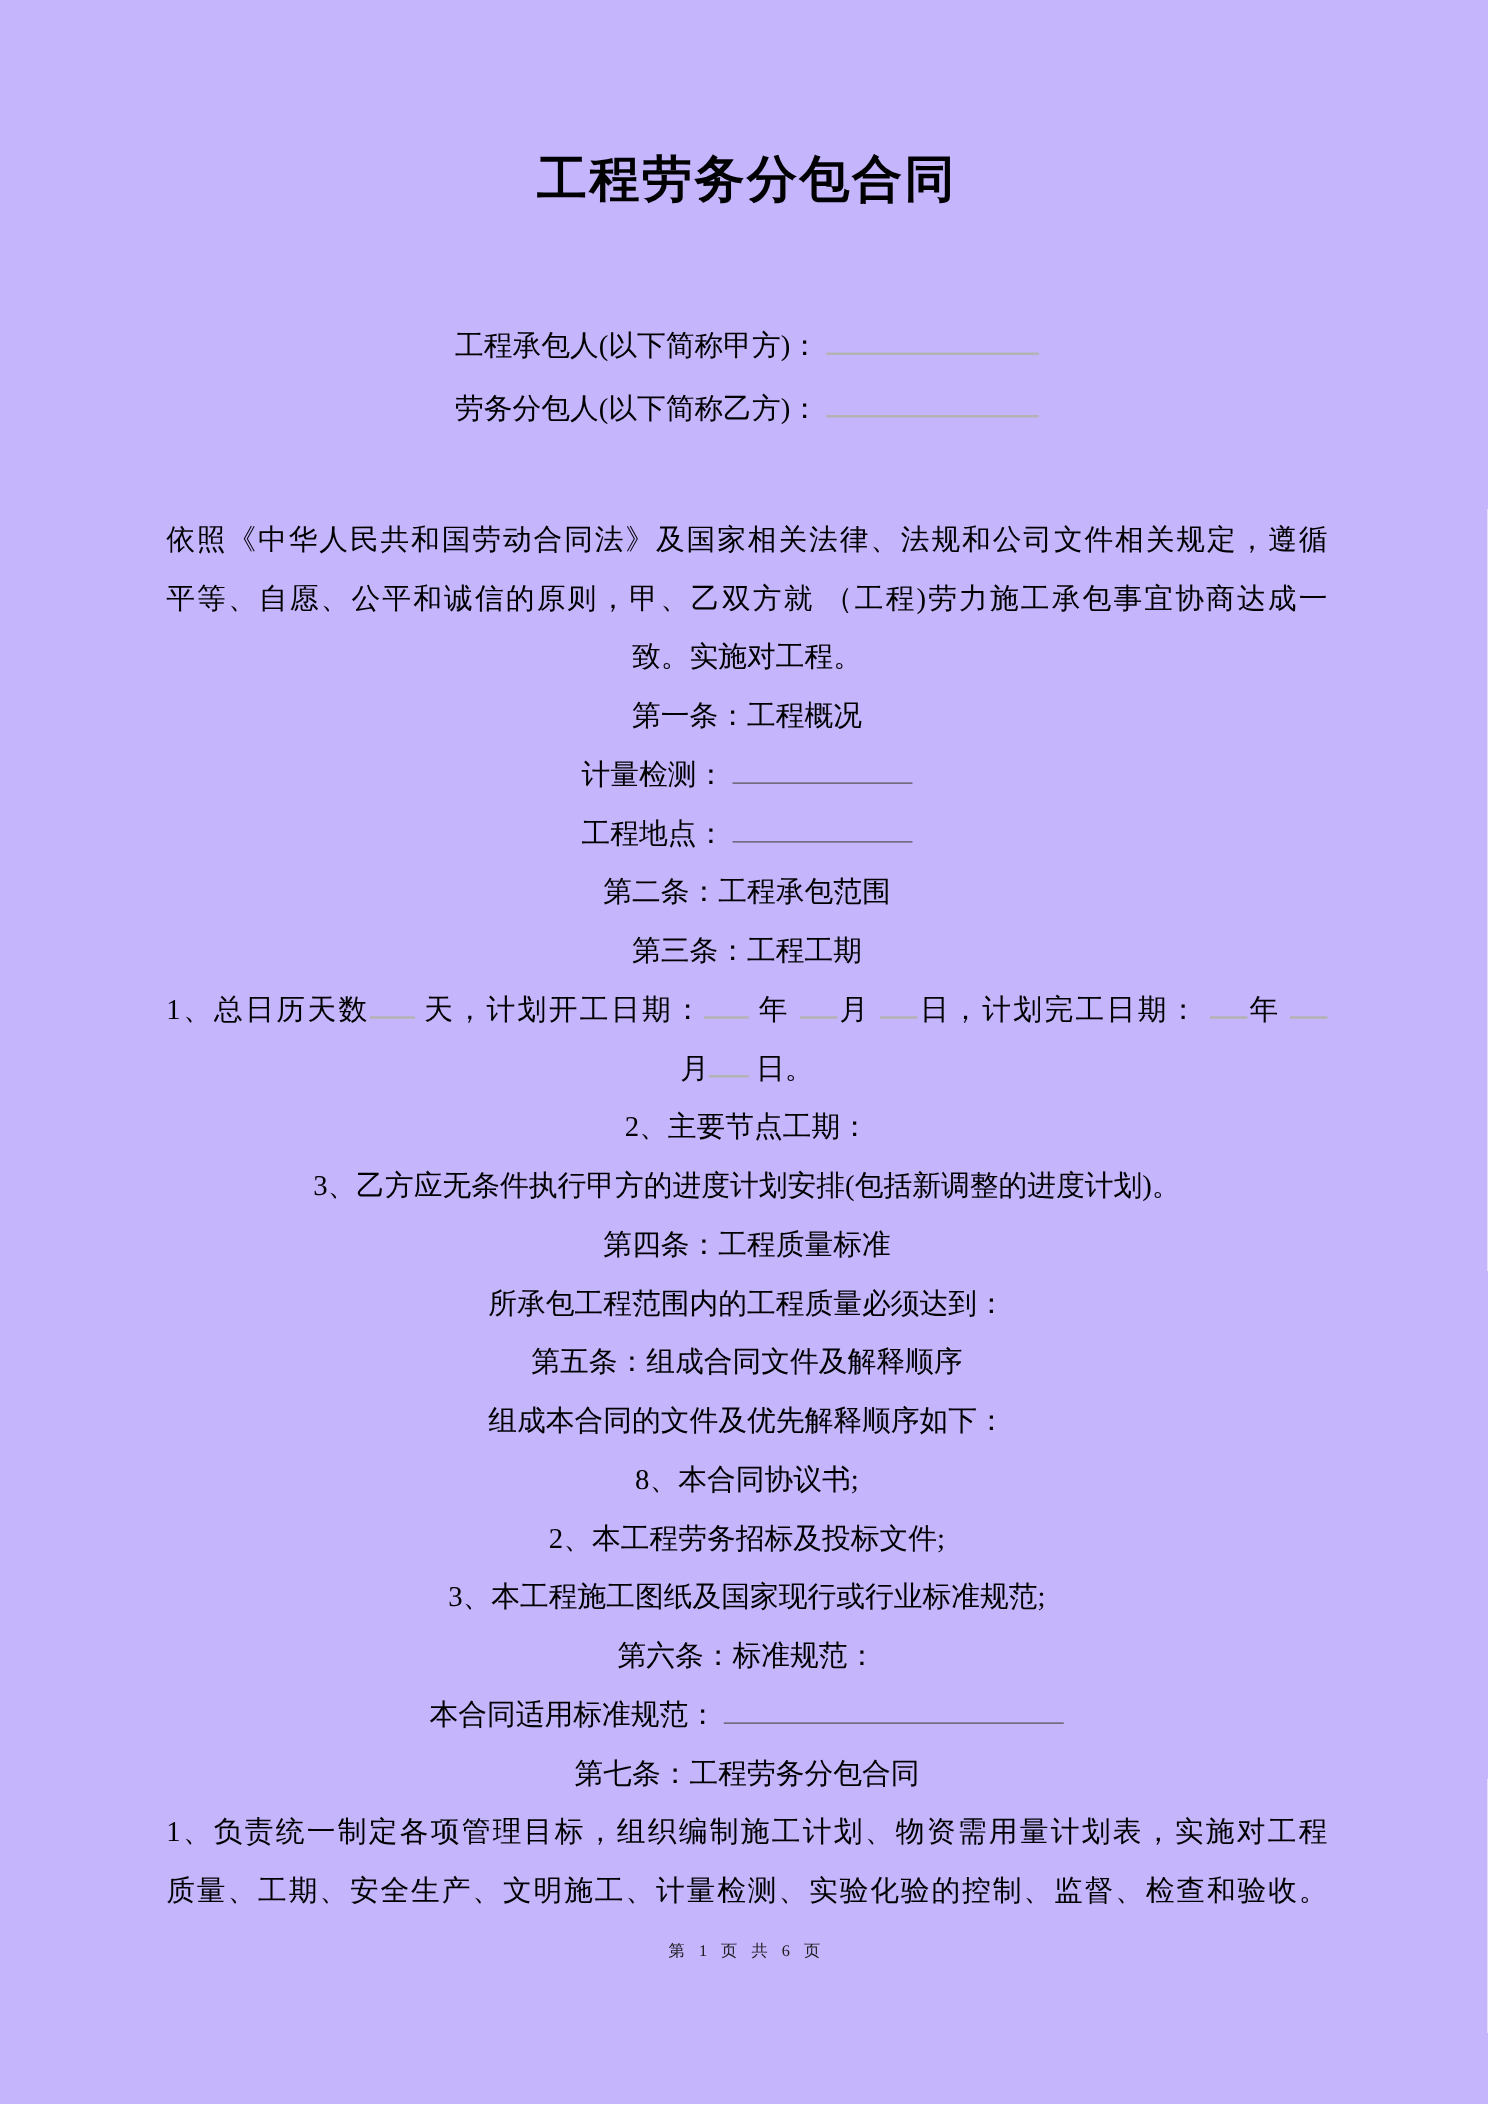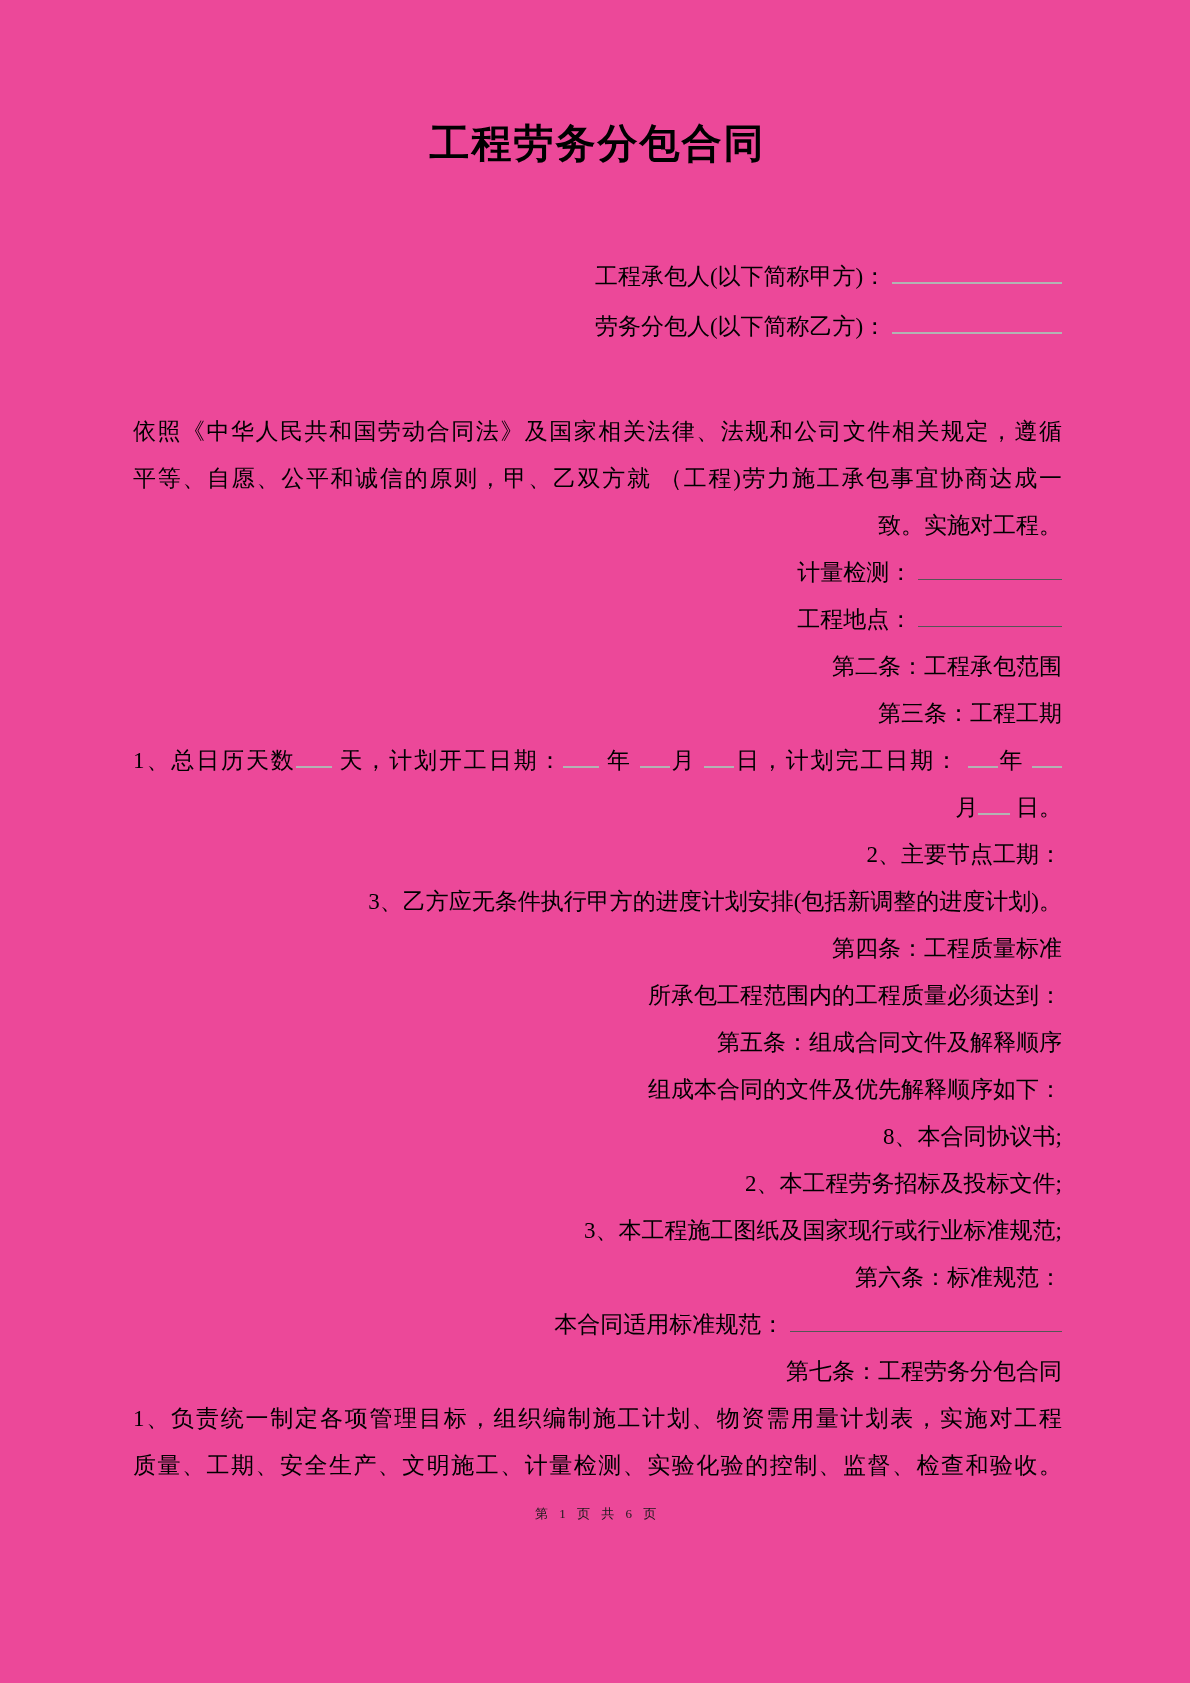--- a/index.html
+++ b/index.html
@@ -5,21 +5,21 @@
   html, body {
     margin: 0;
     padding: 0;
     background: #ffffff;
   }
   .page {
     position: relative;
     width: 1190px;
     min-height: 1683px;
     margin: 0 auto;
-    background: #ec4899;
+    background: #c4b5fd;
     color: #000000;
     font-family: "Liberation Serif", "DejaVu Serif", serif;
     box-sizing: border-box;
     padding: 0 128px 0 133px;
     overflow: hidden;
   }
   .doc-title {
     margin: 0;
     padding-top: 118px;
     margin-bottom: 82px;
@@ -29,21 +29,21 @@
     letter-spacing: 2px;
     line-height: 1.3;
   }
   .doc-body {
     font-size: 23px;
   }
   .line {
     height: 47px;
     line-height: 47px;
     white-space: pre-wrap;
-    text-align: right;
+    text-align: center;
   }
   .party-line {
     height: 50px;
     line-height: 50px;
   }
   .just {
     text-align: justify;
     text-align-last: justify;
     font-family: Liberation Serif, serif;
   }
@@ -73,20 +73,21 @@
 <div class="page">
   <h1 class="doc-title">工程劳务分包合同</h1>
 
   <div class="doc-body">
       <div class="line party-line"><span>工程承包人(以下简称甲方)： </span><span class="blank light" style="width: 170px;"></span></div>
       <div class="line party-line"><span>劳务分包人(以下简称乙方)： </span><span class="blank light" style="width: 170px;"></span></div>
       <div class="spacer"></div>
       <div class="line just"><span>依照《中华人民共和国劳动合同法》及国家相关法律、法规和公司文件相关规定，遵循</span></div>
       <div class="line just"><span>平等、自愿、公平和诚信的原则，甲、乙双方就 （工程)劳力施工承包事宜协商达成一</span></div>
       <div class="line"><span>致。实施对工程。</span></div>
+      <div class="line"><span>第一条：工程概况</span></div>
       <div class="line"><span>计量检测： </span><span class="blank dark" style="width: 144px;"></span></div>
       <div class="line"><span>工程地点： </span><span class="blank dark" style="width: 144px;"></span></div>
       <div class="line"><span>第二条：工程承包范围</span></div>
       <div class="line"><span>第三条：工程工期</span></div>
       <div class="line just"><span>1、总日历天数</span><span class="blank light" style="width: 36px;"></span><span> 天，计划开工日期：</span><span class="blank light" style="width: 36px;"></span><span> 年 </span><span class="blank light" style="width: 30px;"></span><span>月 </span><span class="blank light" style="width: 30px;"></span><span>日，计划完工日期： </span><span class="blank light" style="width: 30px;"></span><span>年 </span><span class="blank light" style="width: 30px;"></span></div>
       <div class="line"><span>月</span><span class="blank light" style="width: 32px;"></span><span> 日。</span></div>
       <div class="line"><span>2、主要节点工期：</span></div>
       <div class="line"><span>3、乙方应无条件执行甲方的进度计划安排(包括新调整的进度计划)。</span></div>
       <div class="line"><span>第四条：工程质量标准</span></div>
       <div class="line"><span>所承包工程范围内的工程质量必须达到：</span></div>

